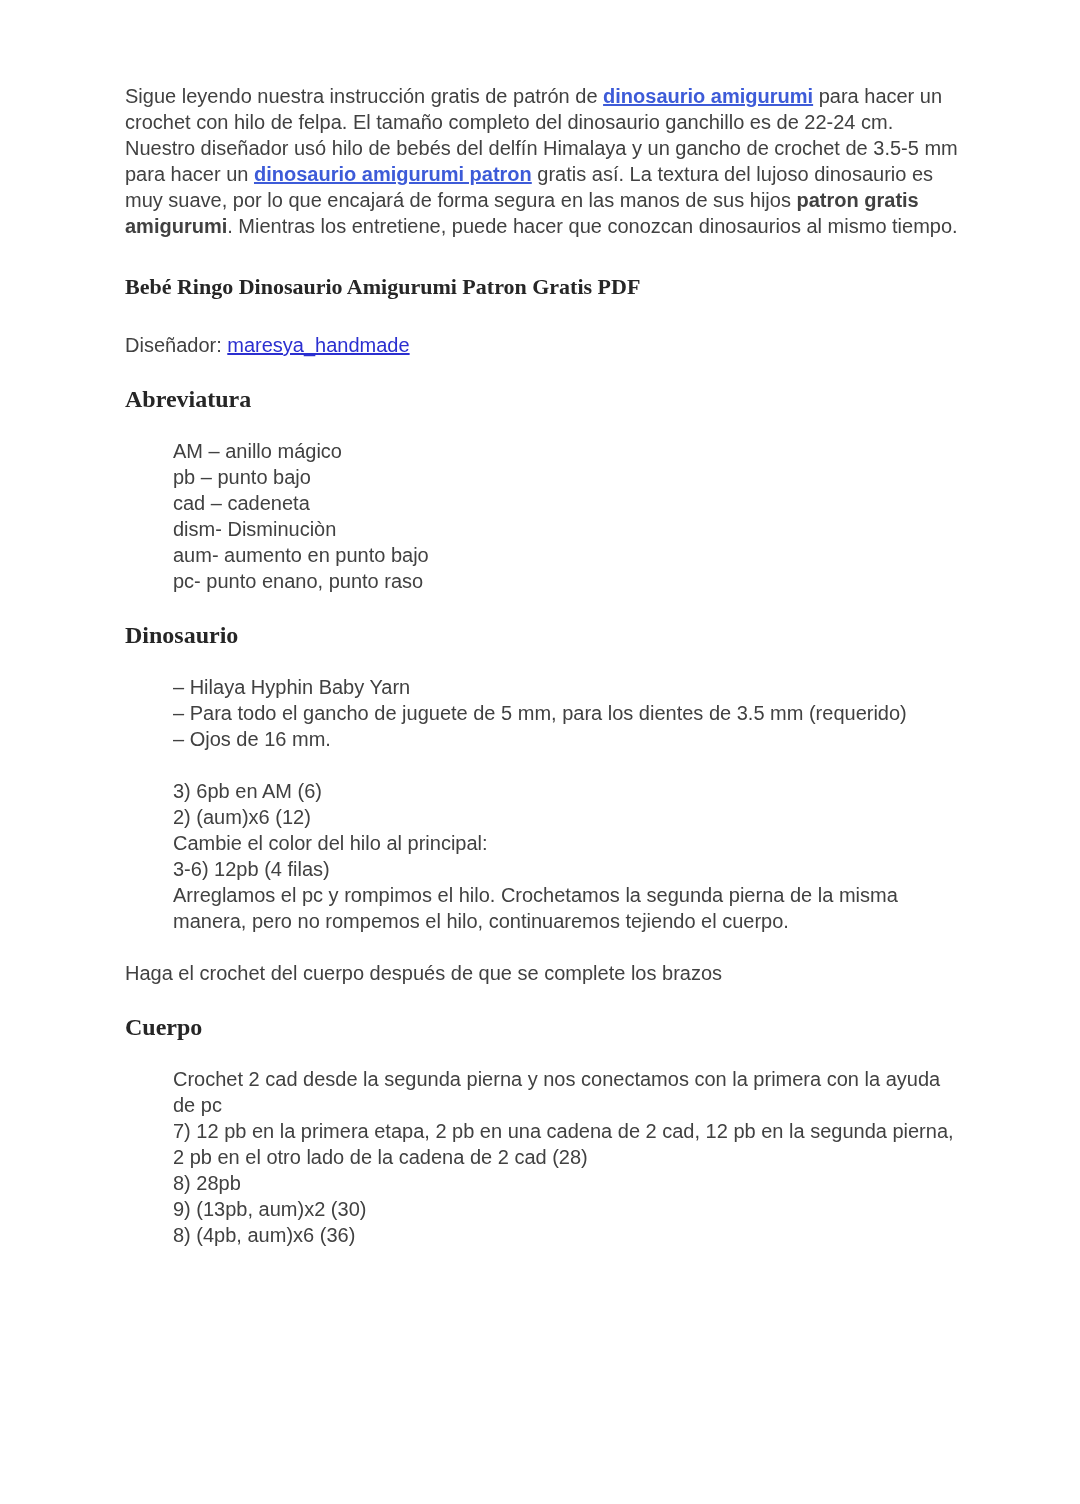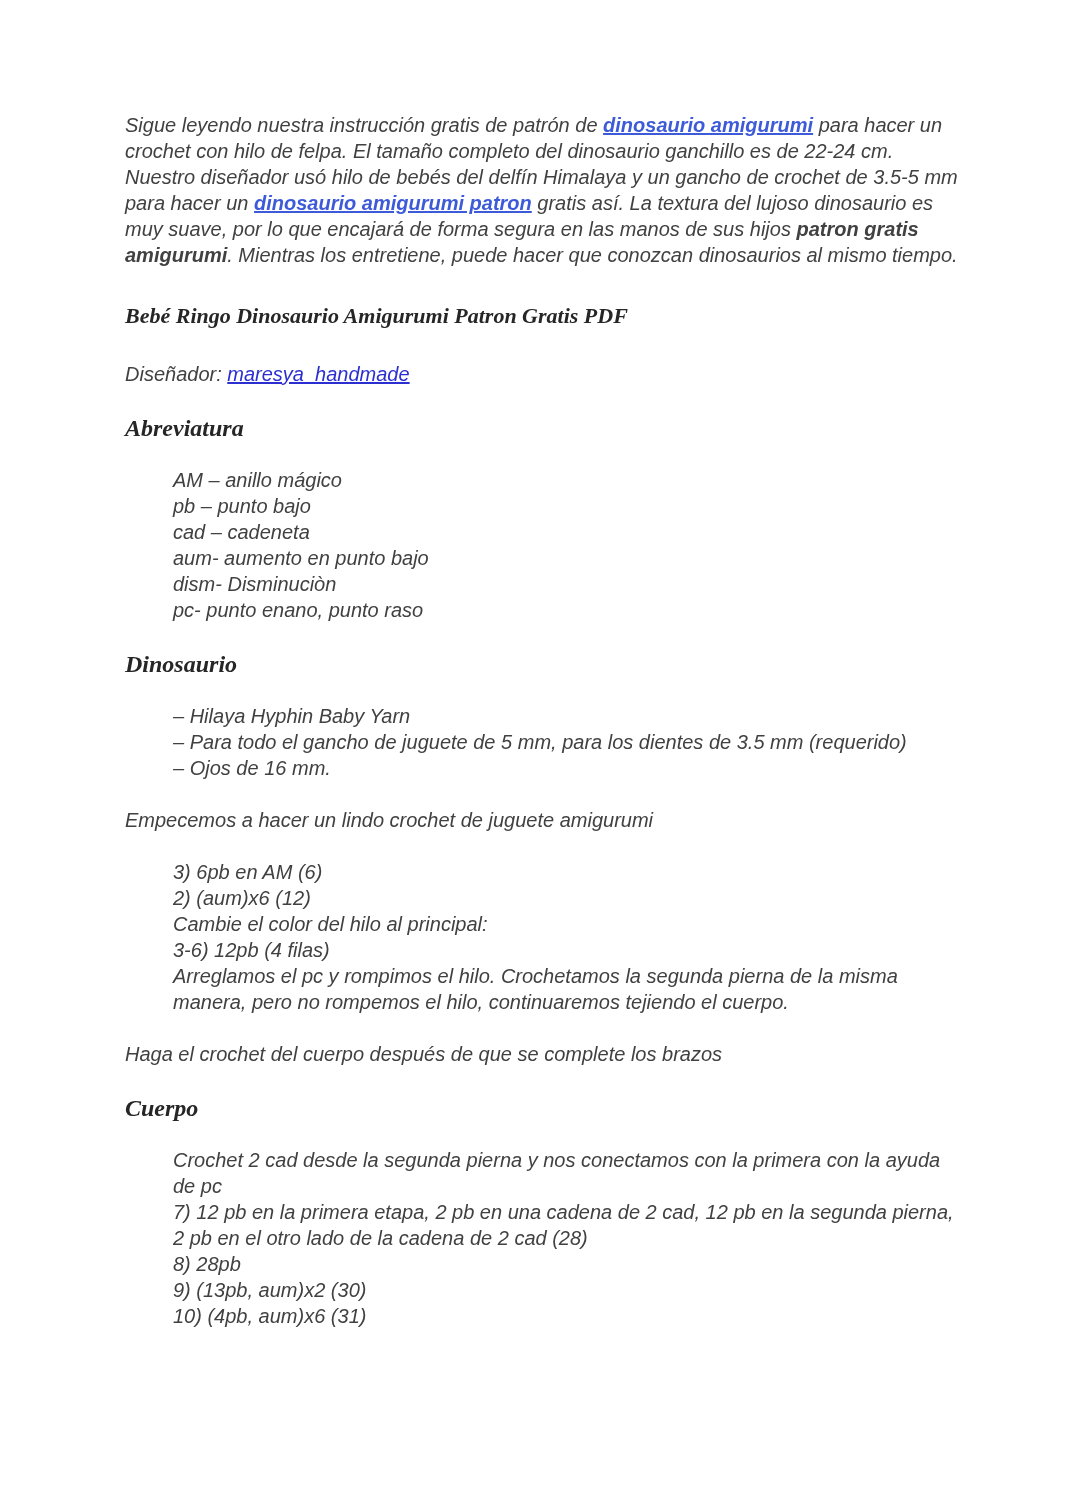--- a/index.html
+++ b/index.html
@@ -15,22 +15,21 @@
     height:1504px;
     background:var(--bg);
     font-family:"Liberation Sans", sans-serif;
     color:var(--text);
     overflow:hidden;
   }
   .page{
     box-sizing:border-box;
     width:1080px;
     height:1484px;
-    padding:112px 122px 0 125px;
-    font-style:italic;
+    padding:83px 122px 0 125px;
   }
   p.body{
     font-size:20px;
     line-height:26px;
     margin:26px 0;
   }
   p.body:first-child{margin-top:0;}
   .line{display:block;margin-left:48px;}
   h1.doc-title{
     font-family:"Liberation Serif", serif;
@@ -72,49 +71,48 @@
   <h1 class="doc-title">Bebé Ringo Dinosaurio Amigurumi Patron Gratis PDF</h1>
 
   <p class="body"><span>Diseñador: </span><a class="link-plain">maresya_handmade</a></p>
 
   <h3 class="sec-heading">Abreviatura</h3>
 
   <p class="body">
     <span class="line">AM – anillo mágico</span>
     <span class="line">pb – punto bajo</span>
     <span class="line">cad – cadeneta</span>
+    <span class="line">dism- Disminuciòn</span>
     <span class="line">aum- aumento en punto bajo</span>
-    <span class="line">dism- Disminuciòn</span>
     <span class="line">pc- punto enano, punto raso</span>
   </p>
 
   <h3 class="sec-heading">Dinosaurio</h3>
 
   <p class="body">
     <span class="line">– Hilaya Hyphin Baby Yarn</span>
     <span class="line">– Para todo el gancho de juguete de 5 mm, para los dientes de 3.5 mm (requerido)</span>
     <span class="line">– Ojos de 16 mm.</span>
   </p>
 
-  <p class="body">Empecemos a hacer un lindo crochet de juguete amigurumi</p>
 
 
   <p class="body">
     <span class="line">3) 6pb en AM (6)</span>
     <span class="line">2) (aum)x6 (12)</span>
     <span class="line">Cambie el color del hilo al principal:</span>
     <span class="line">3-6) 12pb (4 filas)</span>
     <span class="line">Arreglamos el pc y rompimos el hilo. Crochetamos la segunda pierna de la misma manera, pero no rompemos el hilo, continuaremos tejiendo el cuerpo.</span>
   </p>
 
   <p class="body">Haga el crochet del cuerpo después de que se complete los brazos</p>
 
   <h3 class="sec-heading">Cuerpo</h3>
 
   <p class="body">
     <span class="line">Crochet 2 cad desde la segunda pierna y nos conectamos con la primera con la ayuda de pc</span>
     <span class="line">7) 12 pb en la primera etapa, 2 pb en una cadena de 2 cad, 12 pb en la segunda pierna, 2 pb en el otro lado de la cadena de 2 cad (28)</span>
     <span class="line">8) 28pb</span>
     <span class="line">9) (13pb, aum)x2 (30)</span>
-    <span class="line">10) (4pb, aum)x6 (31)</span>
+    <span class="line">8) (4pb, aum)x6 (36)</span>
   </p>
 
 </div>
 
 </body></html>

